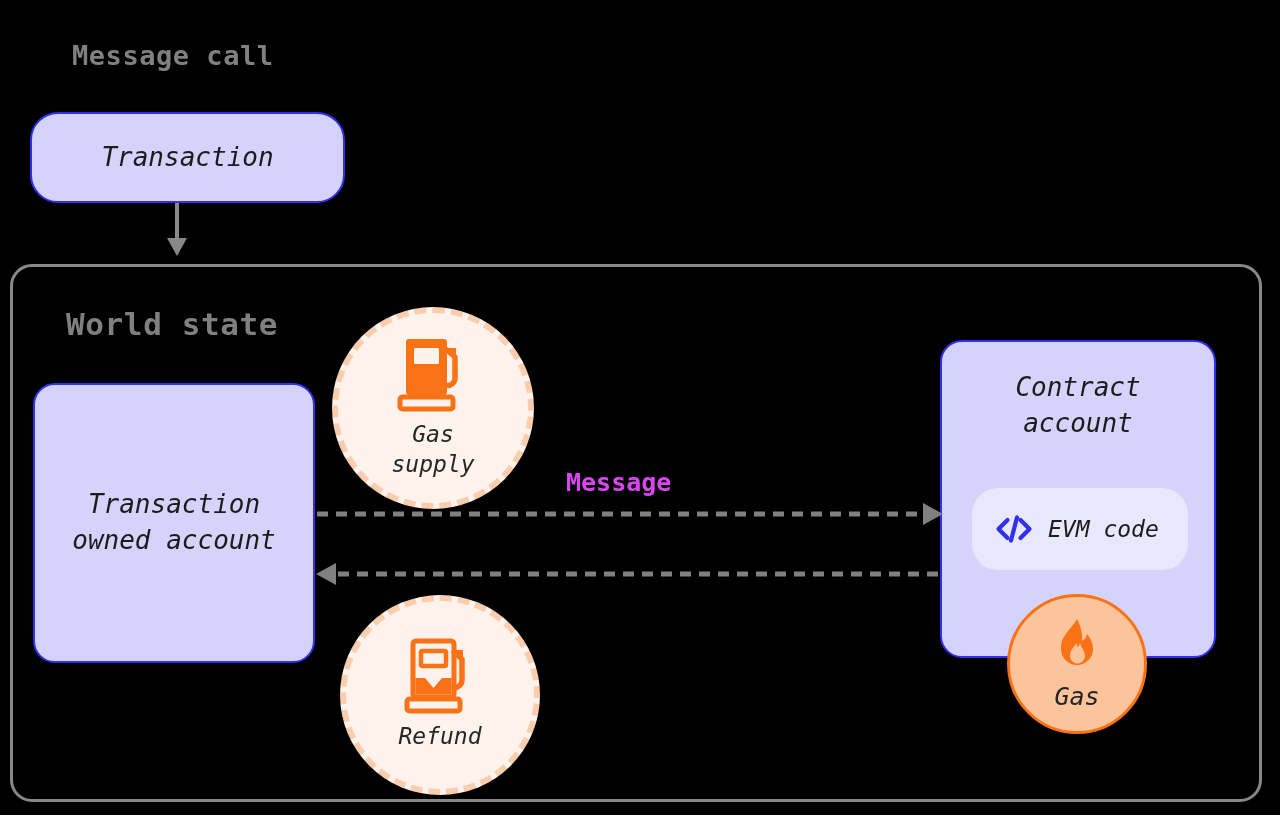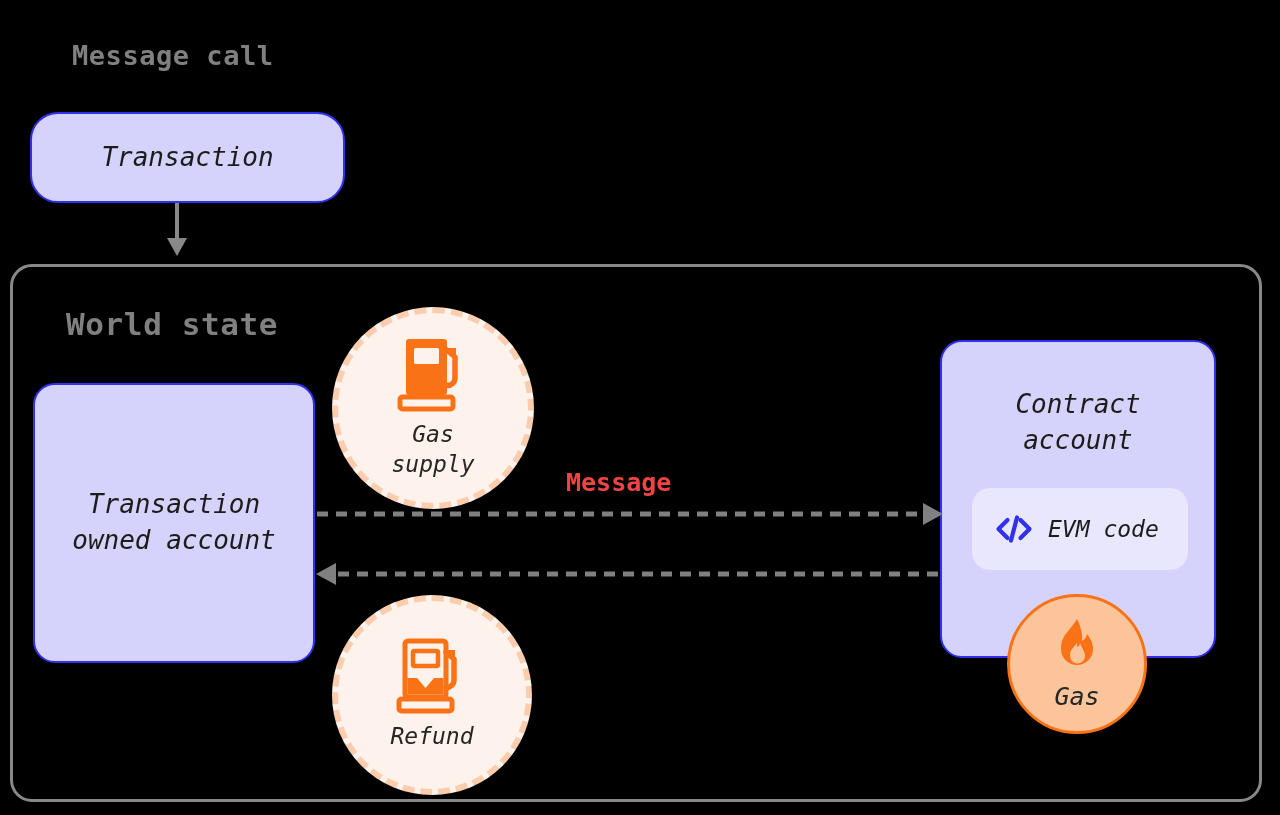--- a/index.html
+++ b/index.html
@@ -24,21 +24,21 @@
     font-weight: bold;
     white-space: nowrap;
     letter-spacing: 0.02em;
   }
   #message-call-title { left: 72px; top: 40px; font-size: 27px; }
   #world-state-title  { left: 66px; top: 306px; font-size: 31px; }
   #message-label {
     position: absolute;
     left: 566px; top: 468px;
     font-size: 25px;
-    color: #ef4444;
+    color: #d946ef;
     font-weight: bold;
     font-family: "DejaVu Sans Mono", "Liberation Mono", monospace;
     white-space: nowrap;
   }
 
   
   #world-state-box {
     position: absolute;
     left: 10px; top: 264px;
     width: 1252px; height: 538px;
@@ -80,31 +80,31 @@
     width: 282px; height: 280px;
     border-radius: 22px;
   }
   #eoa-box .acct-label { font-size: 26px; }
 
   #contract-box {
     left: 940px; top: 340px;
     width: 276px; height: 318px;
     border-radius: 22px;
     justify-content: flex-start;
-    padding-top: 45px;
+    padding-top: 28px;
   }
   #contract-box .acct-label { font-size: 26px; }
 
   
   #evm-code-chip {
     position: absolute;
     left: 30px; top: 146px;
     width: 216px; height: 82px;
     background: #e8e7fd;
-    border-radius: 18px;
+    border-radius: 26px;
     display: flex;
     align-items: center;
     gap: 14px;
     padding-left: 22px;
     box-sizing: border-box;
   }
   #evm-code-chip .chip-label {
     font-family: "DejaVu Sans Mono", "Liberation Mono", monospace;
     font-style: italic;
     font-size: 23px;
@@ -129,21 +129,21 @@
     font-family: "DejaVu Sans Mono", "Liberation Mono", monospace;
     font-style: italic;
     font-size: 23px;
     color: #262626;
     text-align: center;
     line-height: 1.3;
     white-space: pre-line;
     margin-top: 4px;
   }
   #gas-supply-circle { left: 332px; top: 307px; width: 202px; height: 202px; }
-  #refund-circle     { left: 332px; top: 595px; width: 200px; height: 200px; }
+  #refund-circle     { left: 340px; top: 595px; width: 200px; height: 200px; }
 
   
   #gas-circle {
     position: absolute;
     left: 1007px; top: 594px;
     width: 140px; height: 140px;
     border-radius: 50%;
     background: #fbc49b;
     border: 3px solid #f97316;
     box-sizing: border-box;

